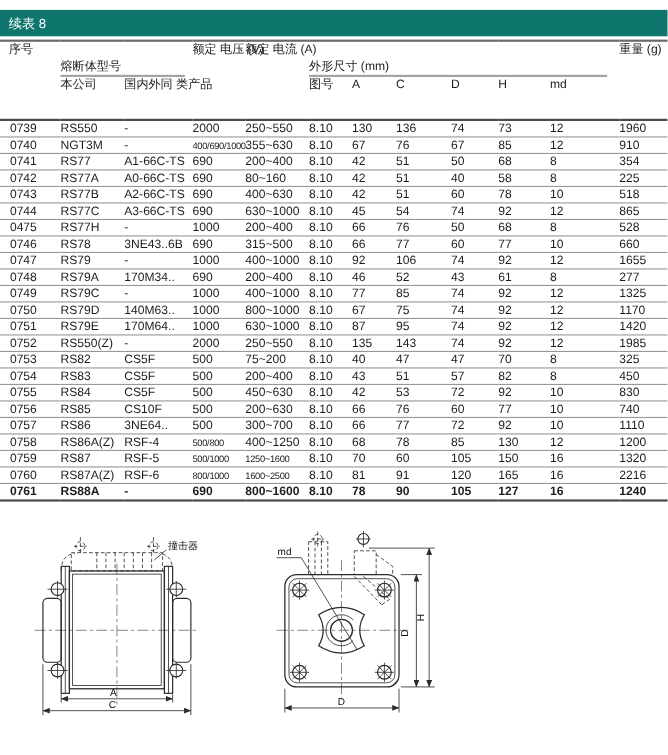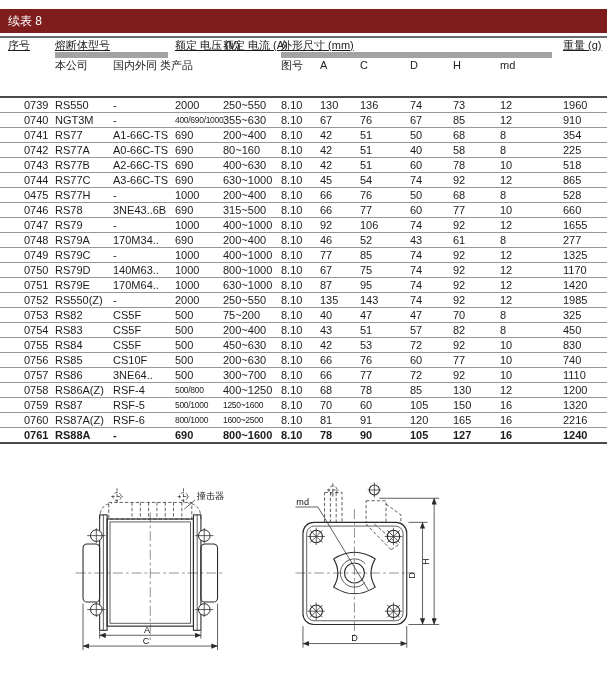--- a/index.html
+++ b/index.html
@@ -5,51 +5,51 @@
   html,body{margin:0;padding:0;}
   body{
     width:607px;height:686px;position:relative;overflow:hidden;
     background:#ffffff;
     font-family:"Liberation Sans",sans-serif;
     color:#1c1c1c;
   }
   
   .titlebar{
     margin-top:9px;height:24px;line-height:24px;
-    background:#7f1d1d;color:#ffffff;
+    background:#0f766e;color:#ffffff;
     font-size:12px;padding-left:8px;box-sizing:border-box;
   }
   
   table.spec{
     width:607px;border-collapse:collapse;table-layout:fixed;
     margin-top:3px;
     border-top:2px solid #6a6a6a;
     font-size:11px;
   }
   table.spec th,table.spec td{
     padding:0;text-align:left;font-weight:normal;
     white-space:nowrap;overflow:visible;
   }
   thead th{vertical-align:top;white-space:pre-line;line-height:15px;}
-  thead tr.h1 th{height:15px;text-decoration:underline;}
+  thead tr.h1 th{height:15px;}
   thead tr.h2 th{height:38px;}
   thead th{border-bottom:2px solid #4a4a4a;}
   thead th.group{border-bottom:none;}
-  .grp{height:14px;line-height:14px;border-bottom:6px solid #a3a3a3;}
+  .grp{height:14px;line-height:14px;border-bottom:2px solid #a3a3a3;margin-top:16px;}
   .grp.model{margin-right:7px;}
   .grp.dims{margin-right:11px;}
   th.c-serial{padding-left:8px !important;}
   tbody td{
     height:14px;line-height:14px;border-bottom:1px solid #979797;
   }
-  tbody td:first-child{padding-left:24px;}
+  tbody td:first-child{padding-left:9px;}
   tbody tr:last-child td{border-bottom:2px solid #4a4a4a;font-weight:bold;}
   td.condensed{font-size:8.5px;letter-spacing:-0.3px;}
   
-  .diagrams{position:absolute;left:0;top:460px;width:504px;height:226px;display:flex;margin-left:44px;}
+  .diagrams{position:absolute;left:0;top:460px;width:504px;height:226px;display:flex;}
   .ln {fill:none;stroke:#2b2b2b;stroke-width:1.3;}
   .ln2{fill:none;stroke:#2b2b2b;stroke-width:1.4;}
   .th {fill:none;stroke:#2b2b2b;stroke-width:0.9;}
   .scr{fill:#ffffff;stroke:#2b2b2b;stroke-width:1.2;}
   .dash{fill:none;stroke:#2b2b2b;stroke-width:0.9;stroke-dasharray:4 2.5;}
   .cl {fill:none;stroke:#5a5a5a;stroke-width:0.8;stroke-dasharray:12 3.5 3.5 3.5;}
   .dim{fill:none;stroke:#2b2b2b;stroke-width:0.9;}
   .dlab{font-family:"Liberation Sans",sans-serif;font-size:11px;fill:#111;}
 </style>
 </head>

